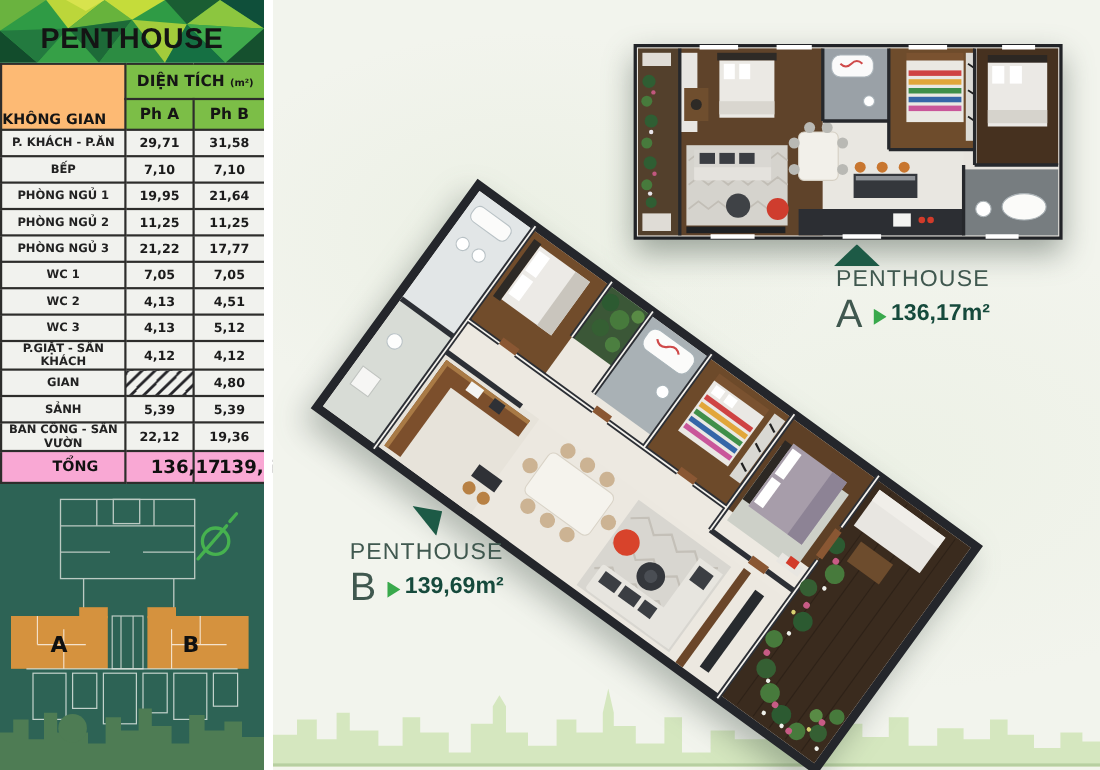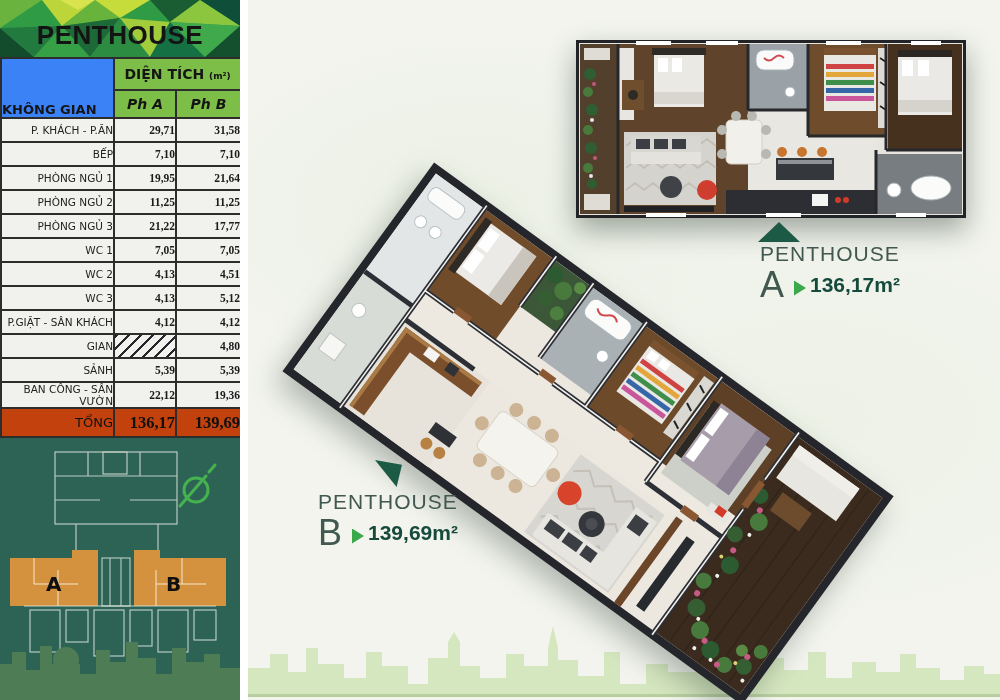--- a/index.html
+++ b/index.html
@@ -12,31 +12,31 @@
   .banner{position:relative;width:240px;height:57px;overflow:hidden;}
   .banner svg{display:block;}
   .banner-title{position:absolute;left:0;top:0;width:240px;height:57px;
     display:flex;align-items:flex-end;justify-content:center;padding-bottom:6px;box-sizing:border-box;
     font-weight:800;font-size:26px;letter-spacing:.5px;color:#141414;}
 
   table.area{border-collapse:collapse;table-layout:fixed;width:240px;
     font-family:"DejaVu Sans","Liberation Sans",sans-serif;}
   table.area col.c1{width:113px;} table.area col.c2{width:62px;} table.area col.c3{width:65px;}
   table.area th,table.area td{border:2px solid #2d2d2b;padding:0;}
-  th.space{background:#3b82f6;font-size:13px;font-weight:bold;color:#151515;text-align:left;
+  th.space{background:#fdba74;font-size:13px;font-weight:bold;color:#151515;text-align:left;
     padding-left:8px;vertical-align:bottom;padding-bottom:5px;}
   th.dtich{background:#7cbe47;font-size:14px;font-weight:bold;color:#151515;height:30px;margin-left:28px;}
   th.dtich .unit{font-size:9px;font-weight:bold;}
-  th.phcol{background:#7cbe47;font-size:14px;font-weight:bold;color:#151515;height:26px;font-style:italic;}
+  th.phcol{background:#7cbe47;font-size:14px;font-weight:bold;color:#151515;height:26px;}
   tr.row{height:24px;}
-  td.lbl{background:#f1f2ee;font-size:10.5px;font-weight:normal;color:#222;padding-left:7px;text-align:right;}
-  td.val{background:#f1f2ee;font-size:11.5px;font-weight:bold;color:#1b1b1b;text-align:right;font-family:Liberation Serif, serif;}
+  td.lbl{background:#f1f2ee;font-size:10.5px;font-weight:bold;color:#222;padding-left:7px;text-align:center;}
+  td.val{background:#f1f2ee;font-size:11.5px;font-weight:bold;color:#1b1b1b;text-align:center;}
   td.hatch{background:repeating-linear-gradient(135deg,#26262a 0 2.5px,#f1f2ee 2.5px 8.5px);}
   tr.total{height:29px;}
-  tr.total td{background:#c2410c;}
+  tr.total td{background:#f9a8d4;padding-left:22px;}
   tr.total td.lbl{font-size:13px;color:#111;}
   tr.total td.val{font-size:16.5px;color:#101010;}
 
   .keypanel{position:relative;width:240px;height:270px;}
   .keypanel svg{display:block;}
 
   
   .content{position:absolute;left:248px;top:0;width:752px;height:700px;
     background:
       radial-gradient(ellipse 420px 260px at 30% 30%, rgba(195,215,175,.14), transparent 70%),

